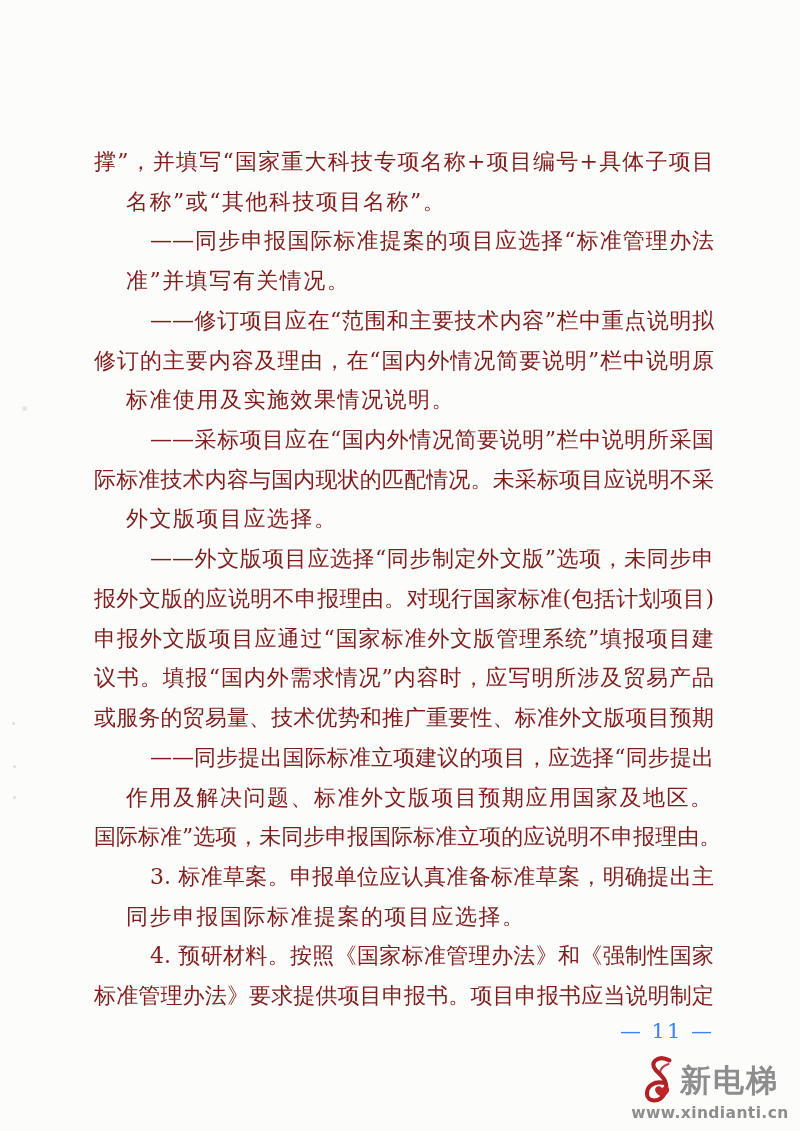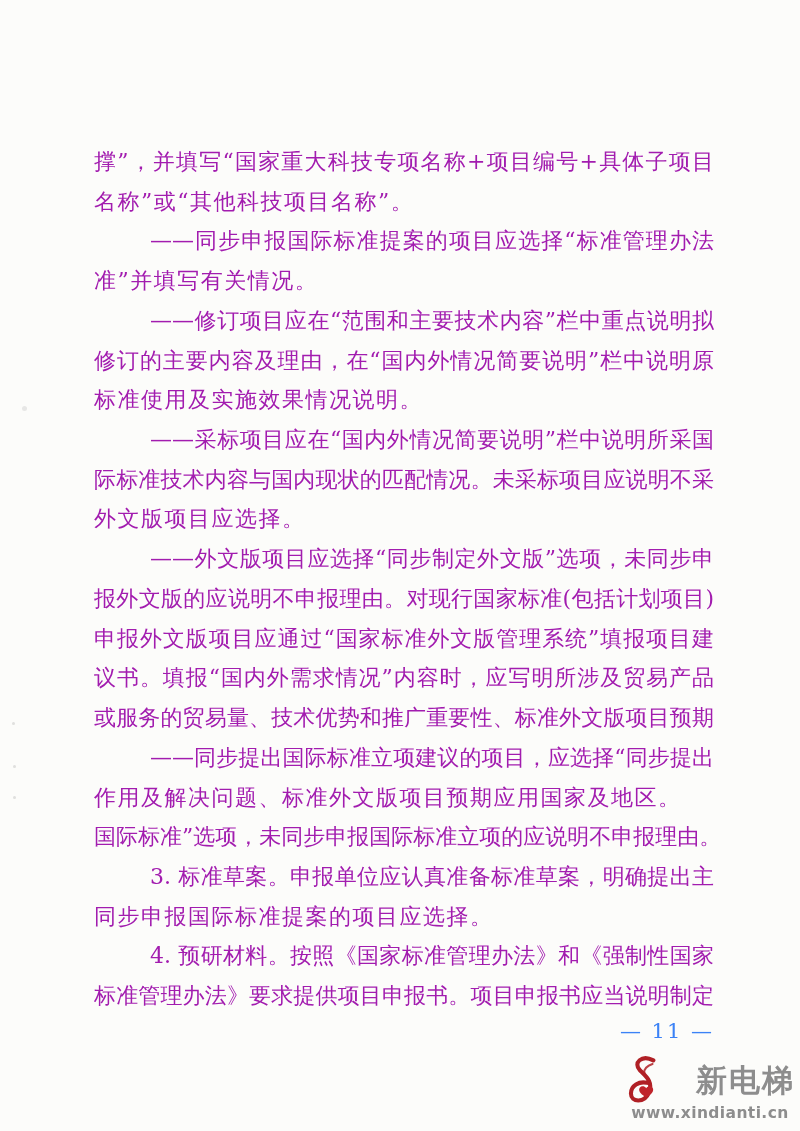--- a/index.html
+++ b/index.html
@@ -19,32 +19,33 @@
   .doc-body {
     position: absolute;
     left: 94px;
     top: 142px;
     width: 620px;
   }
   .line {
     height: 39.72px;
     line-height: 39.72px;
     font-size: 22px;
-    color: #a21caf;
+    color: #7f1d1d;
     text-align: justify;
     text-align-last: justify;
     white-space: nowrap;
     letter-spacing: 0;
     font-weight: 400;
   }
   .line.indent { padding-left: 56px; }
   .line.end {
     text-align: left;
     text-align-last: auto;
     letter-spacing: 1.5px;
+    margin-left: 32px;
   }
   
   .page-number {
     position: absolute;
     top: 1019px;
     right: 86px;
     font-size: 21px;
     color: #3b82f6;
     letter-spacing: 2px;
     font-family: "DejaVu Serif", "Liberation Serif", serif;
@@ -53,21 +54,21 @@
   .watermark {
     position: absolute;
     right: 5px;
     bottom: 9px;
     width: 170px;
     text-align: center;
   }
   .wm-row {
     display: flex;
     align-items: center;
-    justify-content: space-between;
+    justify-content: center;
     gap: 2px;
   }
   .wm-mark { width: 37px; height: 52px; flex: 0 0 auto; }
   .wm-brand {
     font-size: 31px;
     font-weight: bold;
     color: #8d8d8d;
     letter-spacing: 2px;
     font-family: "DejaVu Sans", "Liberation Sans", sans-serif;
     text-shadow: 0 0 1px #ffffff, 0 0 2px #ffffff;

